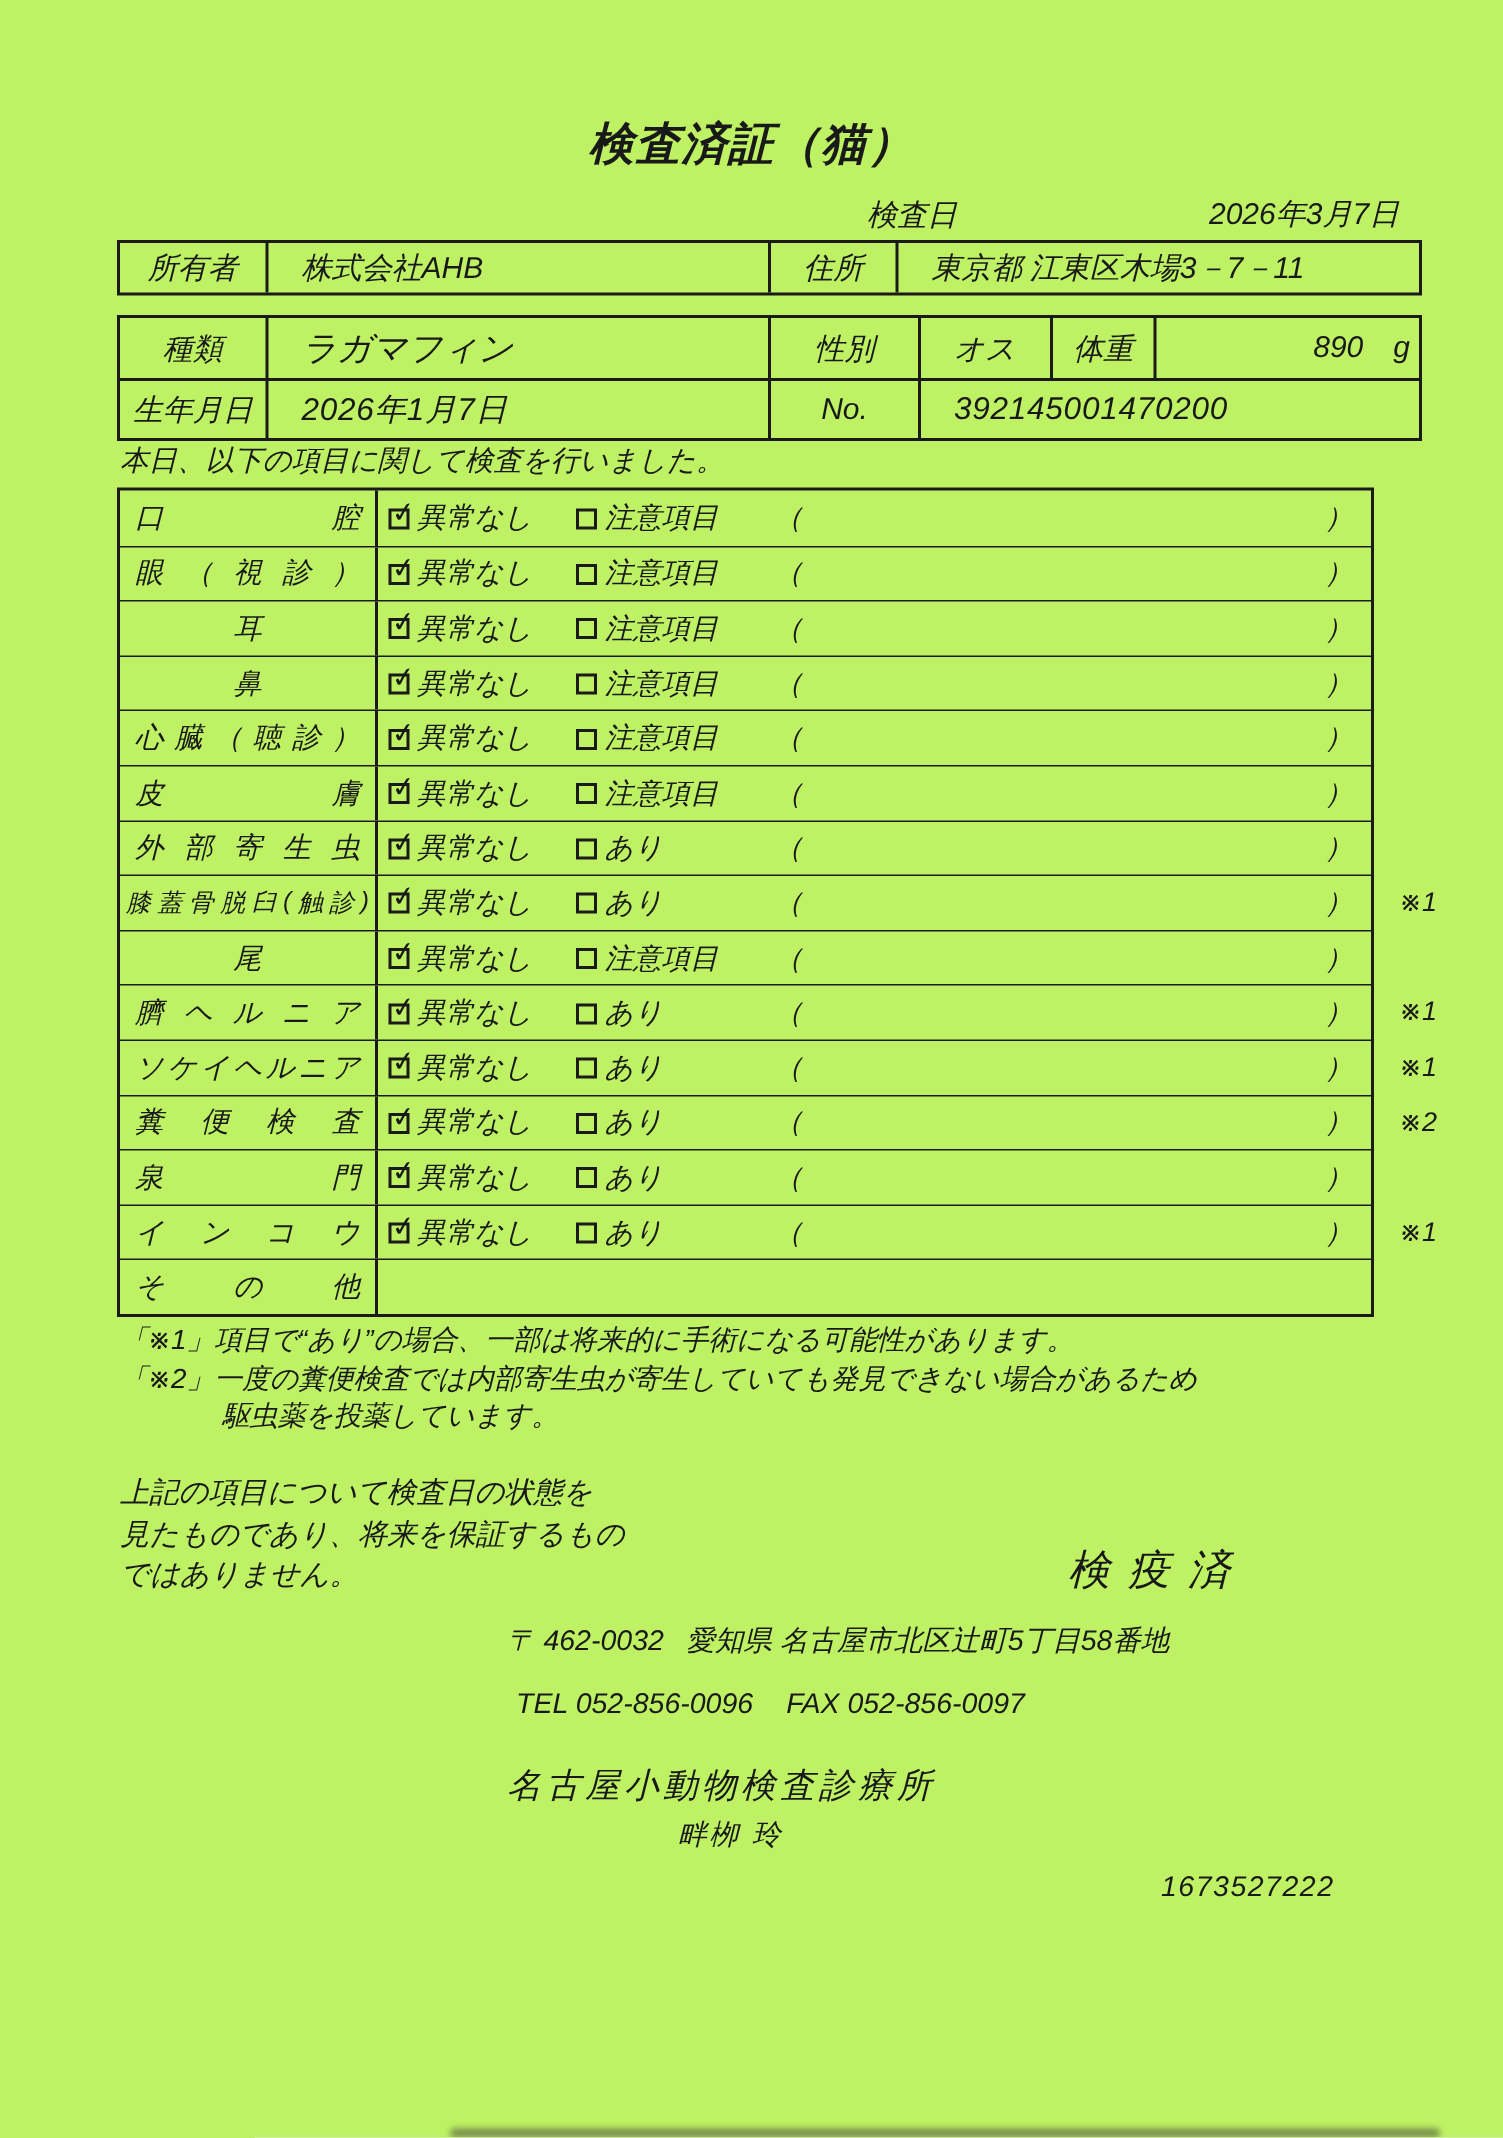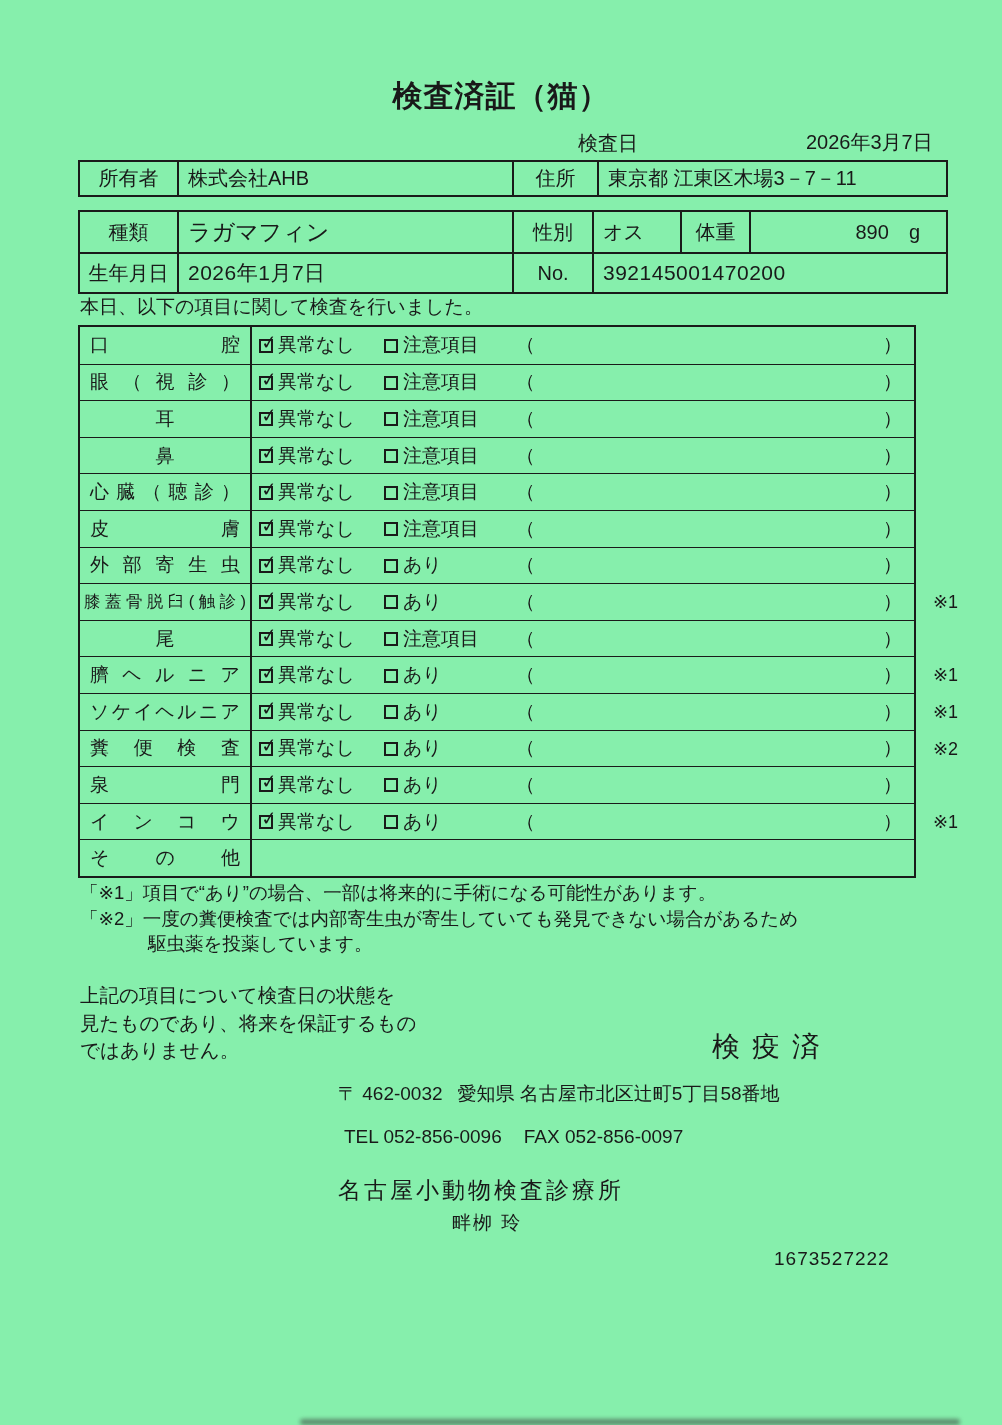--- a/index.html
+++ b/index.html
@@ -1,37 +1,38 @@
 <!DOCTYPE html>
 <html><head>
 <meta charset="utf-8">
 <style>
   * { box-sizing: border-box; }
   html,body { margin:0; padding:0; background:#e9e8e5; }
   .sheet {
     position:relative; width:1002px; height:1425px; margin:0 auto;
-    background:#86efac; color:#191919;
+    background:#bef264; color:#191919;
     font-family:"Liberation Sans","DejaVu Sans",sans-serif;
     overflow:hidden;
+    font-style:italic;
   }
   .abs { position:absolute; }
   .title { left:0; right:0; top:76px; text-align:center; font-size:30px; font-weight:600; letter-spacing:1px; }
   .date-label { left:578px; top:130px; font-size:20px; }
   .date-value { left:806px; top:129px; font-size:20px; }
 
   .t { position:absolute; display:flex; border:2px solid #1a1a1a; }
   .owner { left:78px; top:160px; width:870px; height:37px; }
   .pet   { left:78px; top:210px; width:870px; flex-direction:column; }
   .trow  { display:flex; height:40px; }
   .trow + .trow { border-top:2px solid #1a1a1a; }
-  .cell { display:flex; align-items:center; padding:0 9px; font-size:20px; min-width:0; }
+  .cell { display:flex; align-items:center; padding:0 22px; font-size:20px; min-width:0; }
   .cell + .cell { border-left:2px solid #1a1a1a; }
   .lab { justify-content:center; padding:0 4px; }
   .w97{width:97px;flex:none}.w335{width:335px;flex:none}.w85{width:85px;flex:none}
-  .w90{width:80px;flex:none}.w88{width:88px;flex:none}.w75{width:69px;flex:none}
+  .w90{width:100px;flex:none}.w88{width:88px;flex:none}.w75{width:69px;flex:none}
   .w185{width:185px;flex:none}.grow{flex:1}
   .weight { justify-content:flex-end; gap:20px; padding-right:14px; }
   .small-val { font-size:23px; }
   .num-val { font-size:21px; letter-spacing:.5px; }
 
   .intro { left:80px; top:294px; font-size:19px; }
 
   .chk { position:absolute; left:78px; top:325px; width:838px; border:2px solid #1a1a1a; }
   .chk-row { display:flex; align-items:stretch; height:36.6px; position:relative; }
   .chk-row + .chk-row { border-top:1.5px solid #1a1a1a; }

